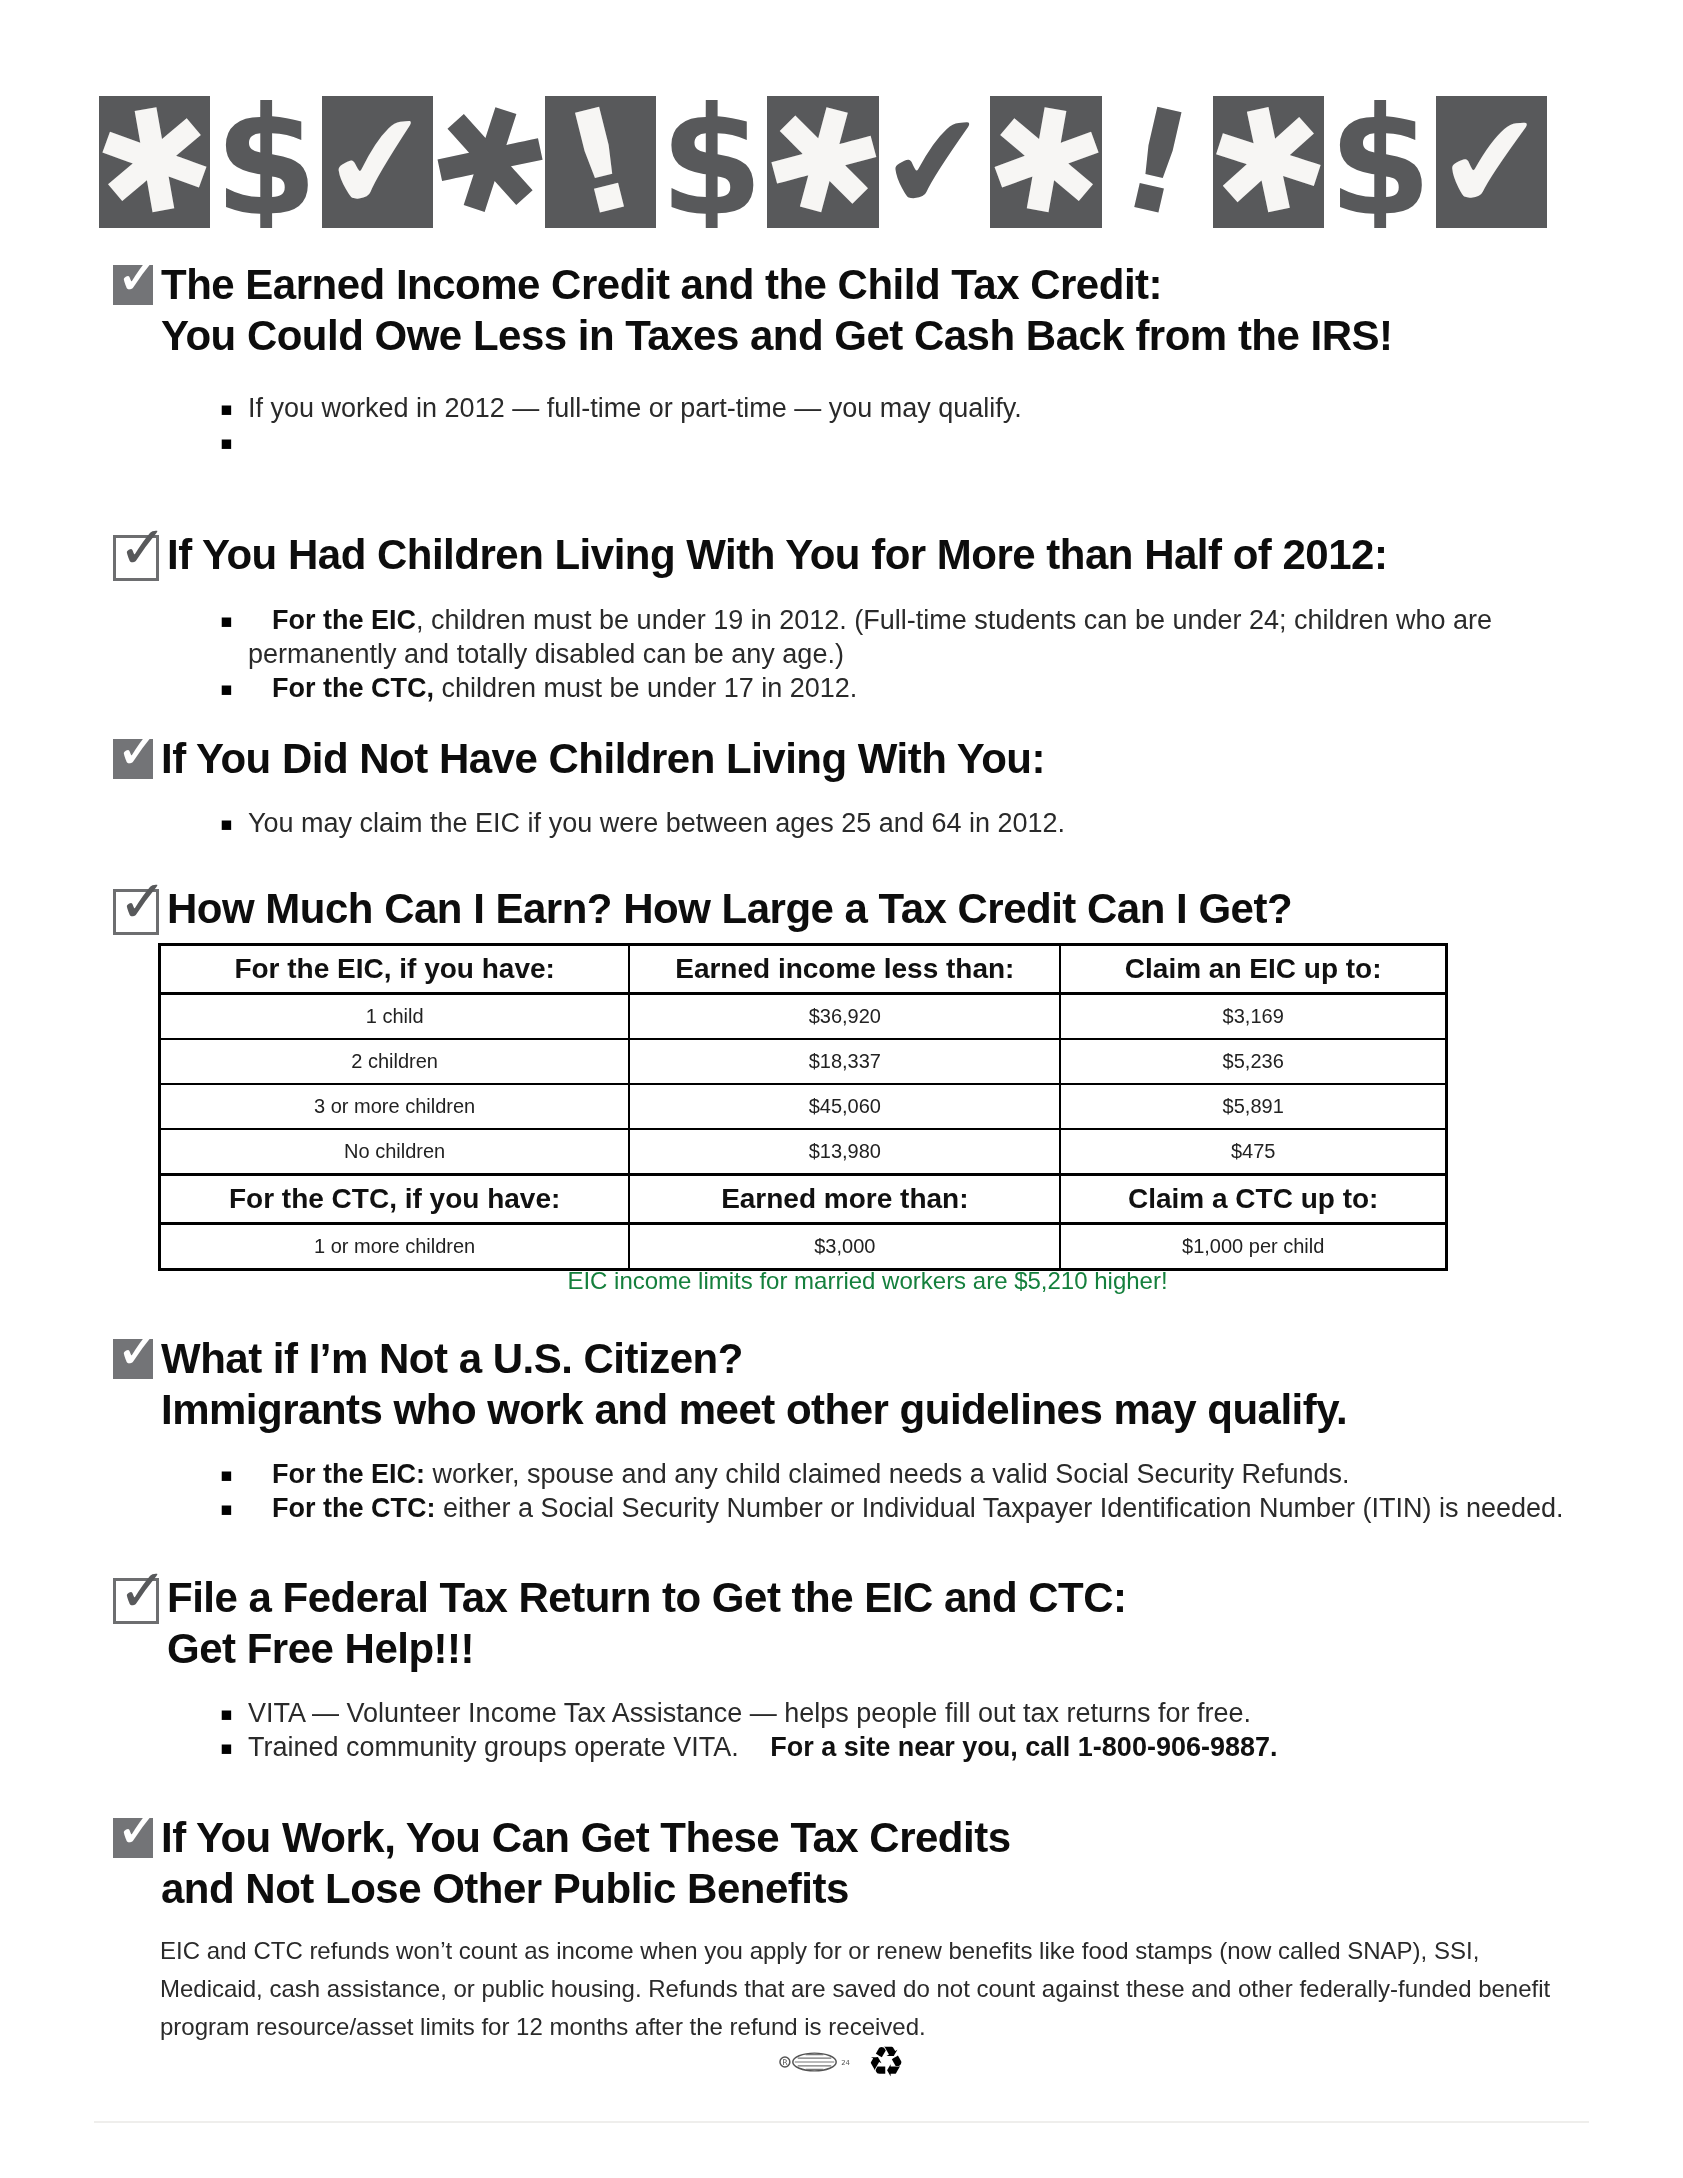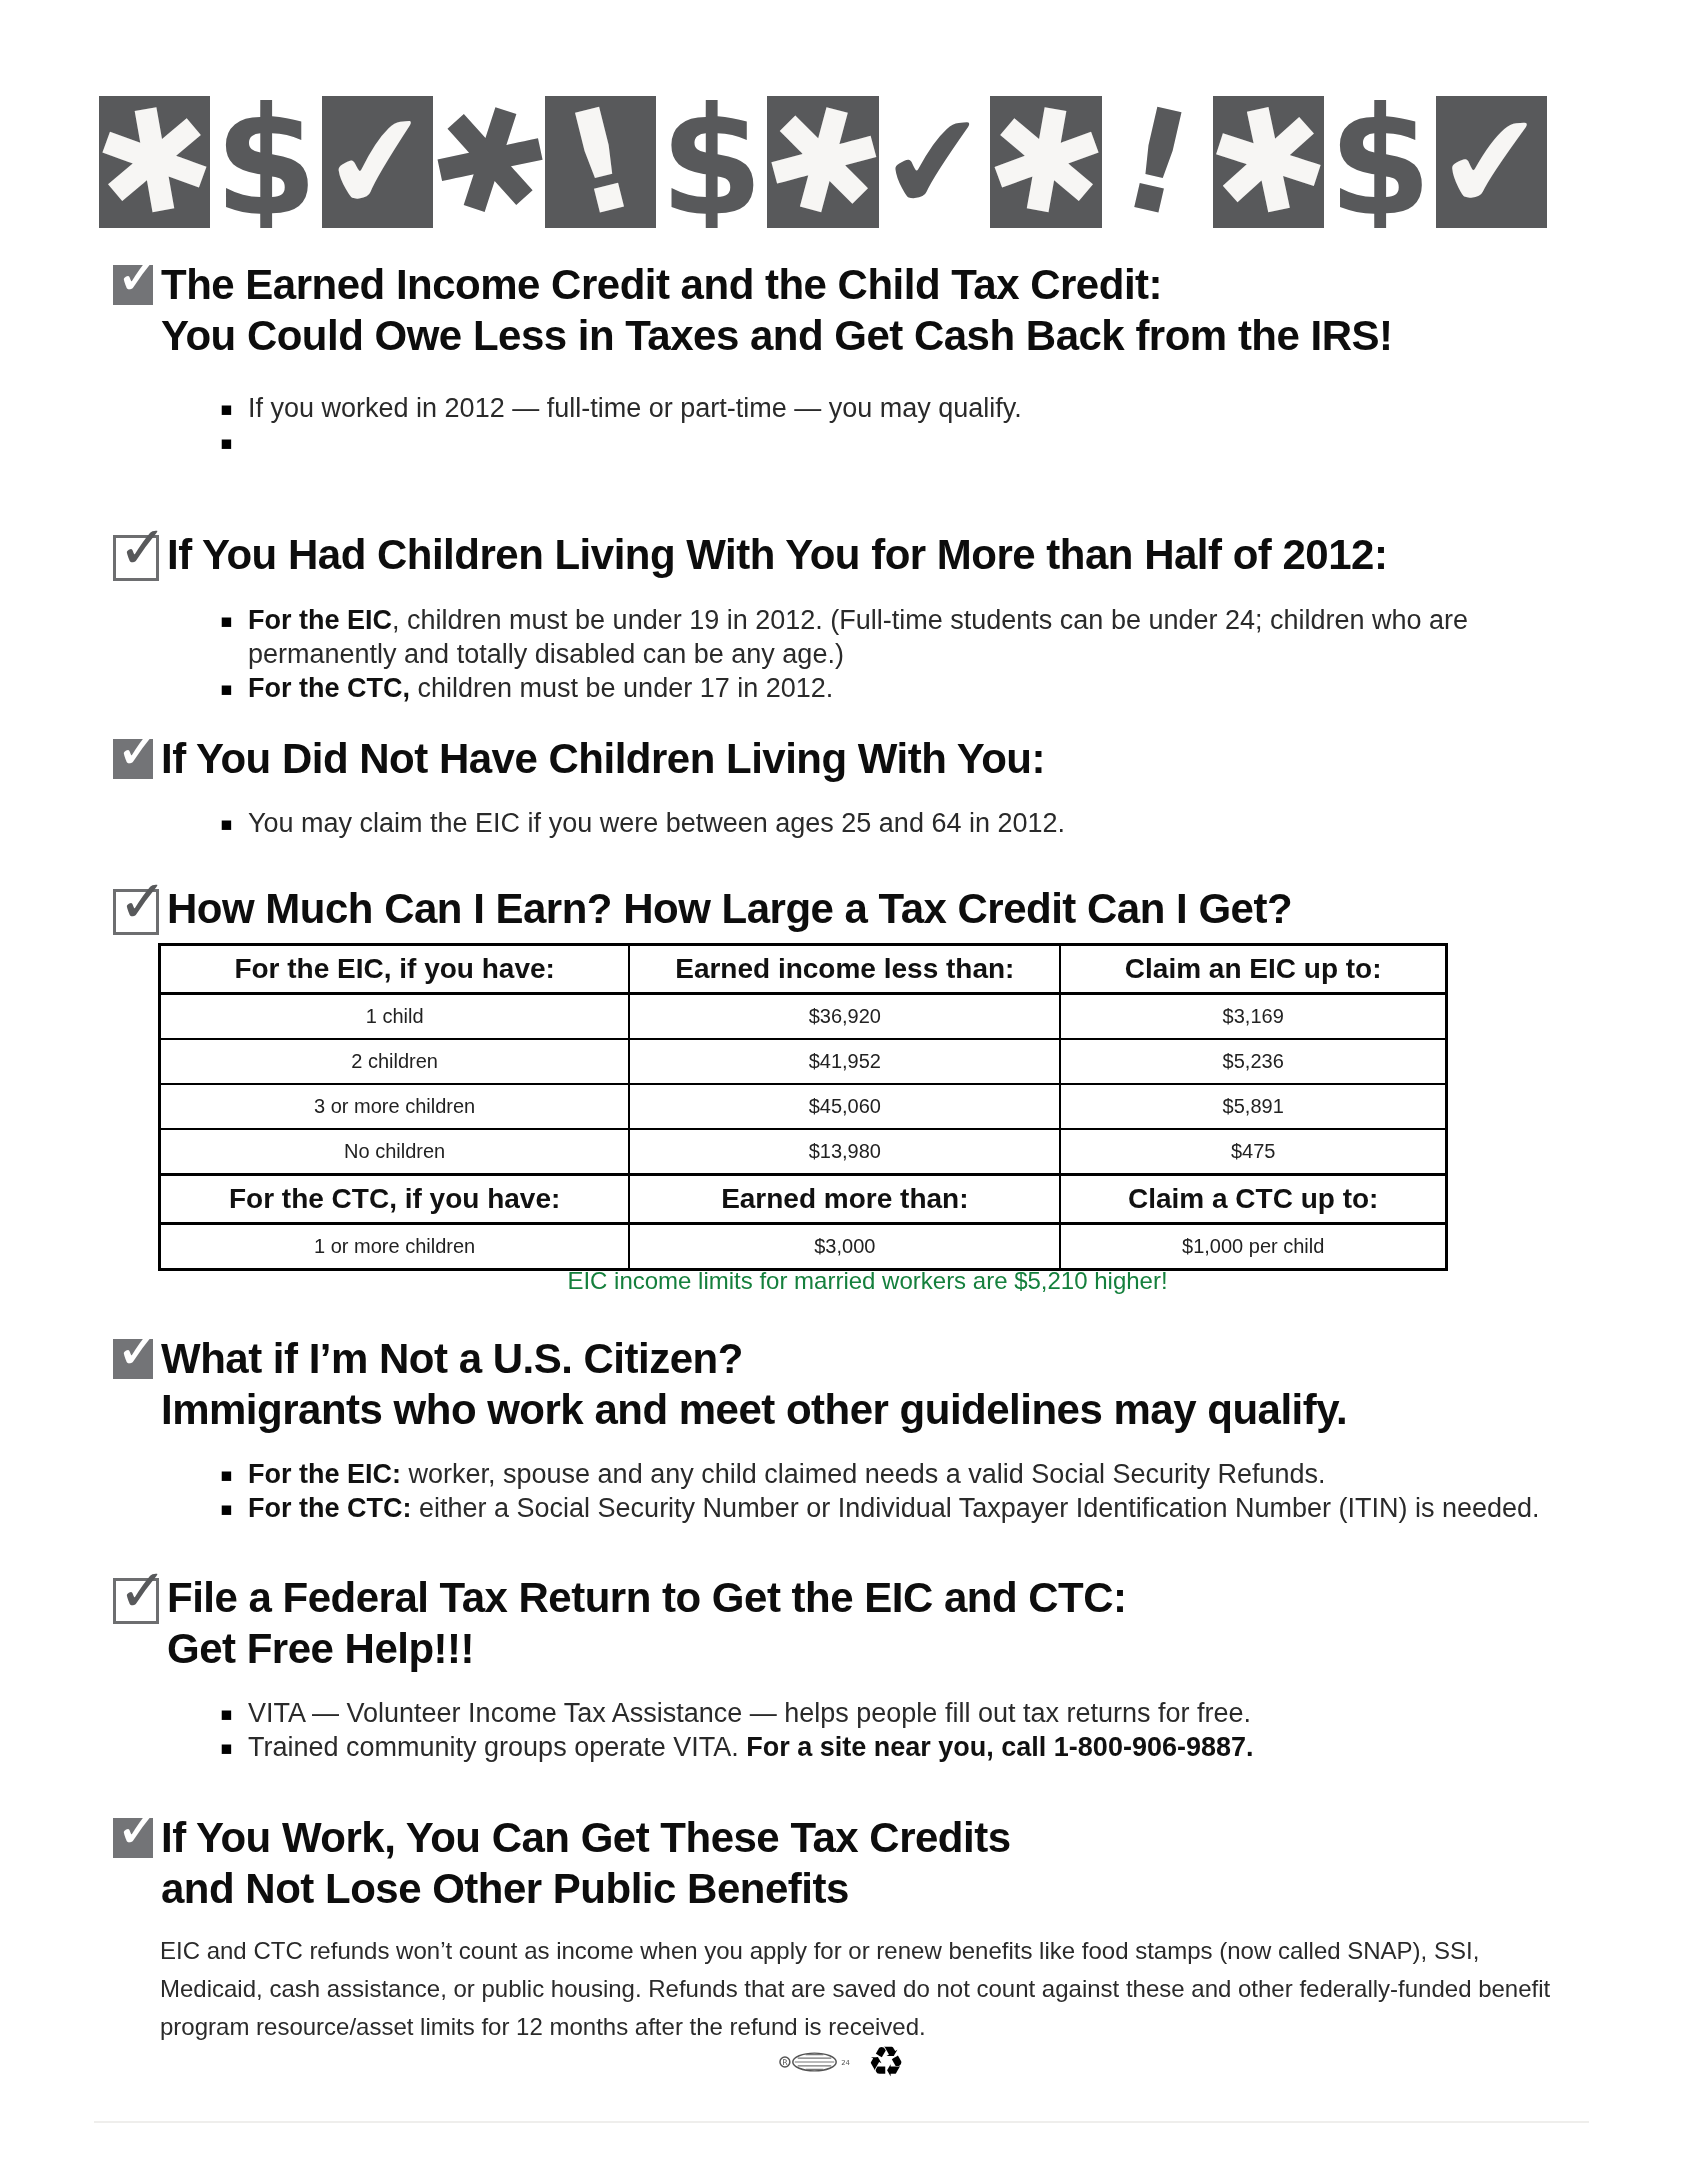--- a/index.html
+++ b/index.html
@@ -62,21 +62,21 @@
   .bullets{margin:22px 0 0 121px;}
   .sec1 .bullets{margin-top:30px;}
   .bullet{
     display:flex;align-items:flex-start;
     font-size:27px;line-height:34px;color:#2a2a2a;
   }
   .bullet .marker{
     flex:0 0 auto;width:28px;font-size:19px;line-height:34px;
     color:#000;font-family:"DejaVu Sans",sans-serif;
   }
-  .bullet strong{font-weight:700;color:#111;}
+  .bullet strong{font-weight:700;color:#111;margin-left:24px;}
   .para{
     margin:18px 0 0 61px;width:1424px;
     font-size:24px;line-height:38px;color:#2a2a2a;
   }
 
   
   .tbl-wrap{position:absolute;top:943px;left:158px;width:1290px;}
   table{border-collapse:collapse;width:100%;border:3px solid #000;}
   th,td{
     border-left:2px solid #000;border-right:2px solid #000;
@@ -236,21 +236,21 @@
         <th>Earned income less than:</th>
         <th>Claim an EIC up to:</th>
       </tr>
       <tr>
         <td>1 child</td>
         <td>$36,920</td>
         <td>$3,169</td>
       </tr>
       <tr>
         <td>2 children</td>
-        <td>$41,952</td>
+        <td>$18,337</td>
         <td>$5,236</td>
       </tr>
       <tr>
         <td>3 or more children</td>
         <td>$45,060</td>
         <td>$5,891</td>
       </tr>
       <tr>
         <td>No children</td>
         <td>$13,980</td>

